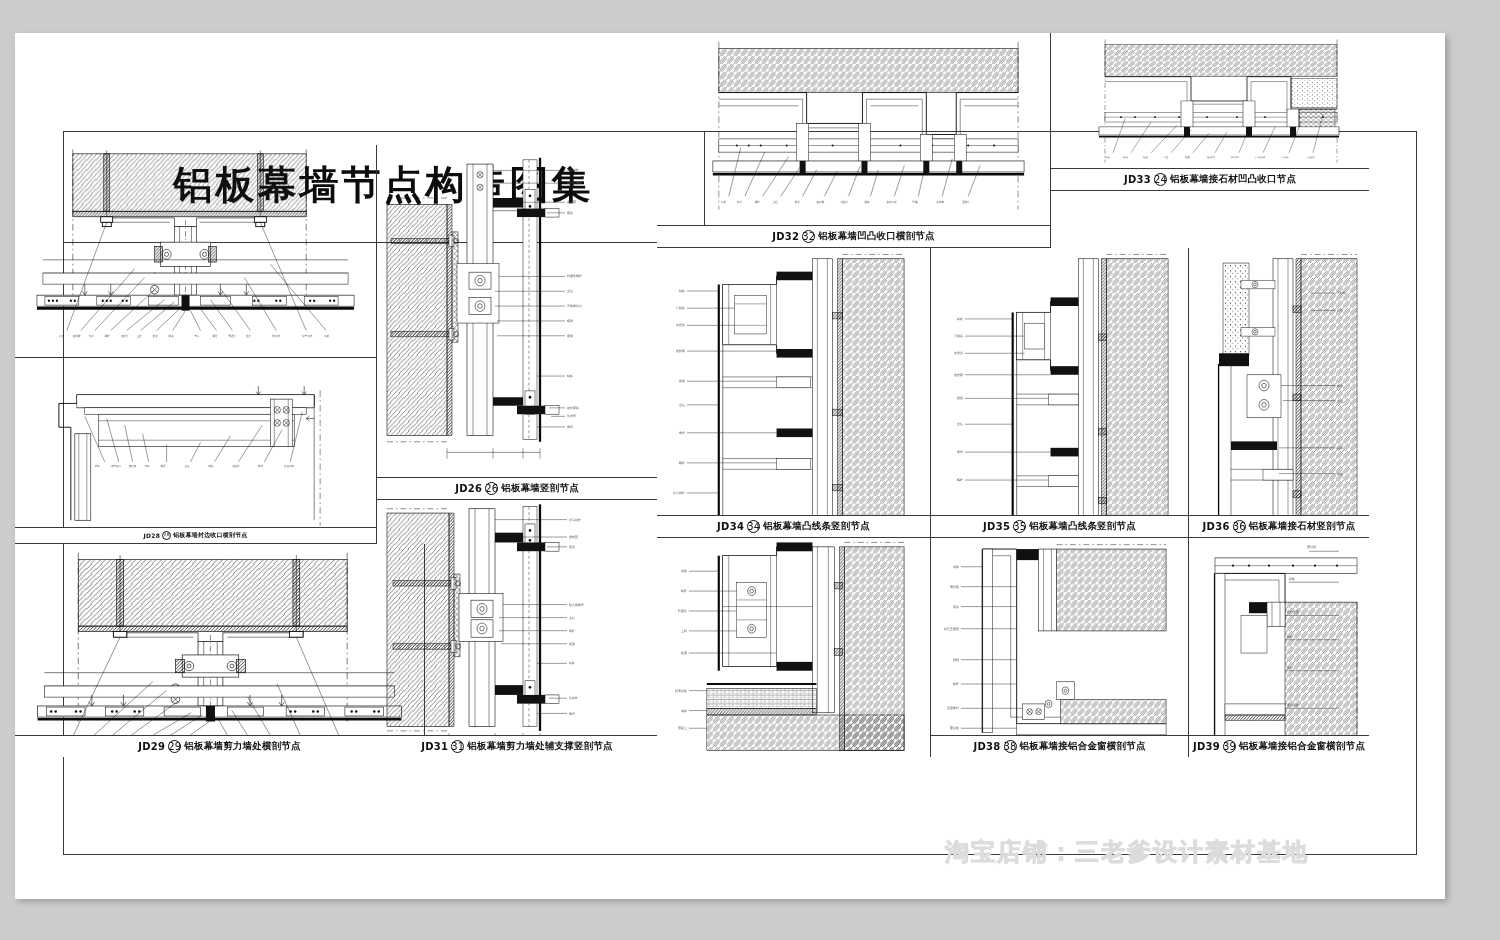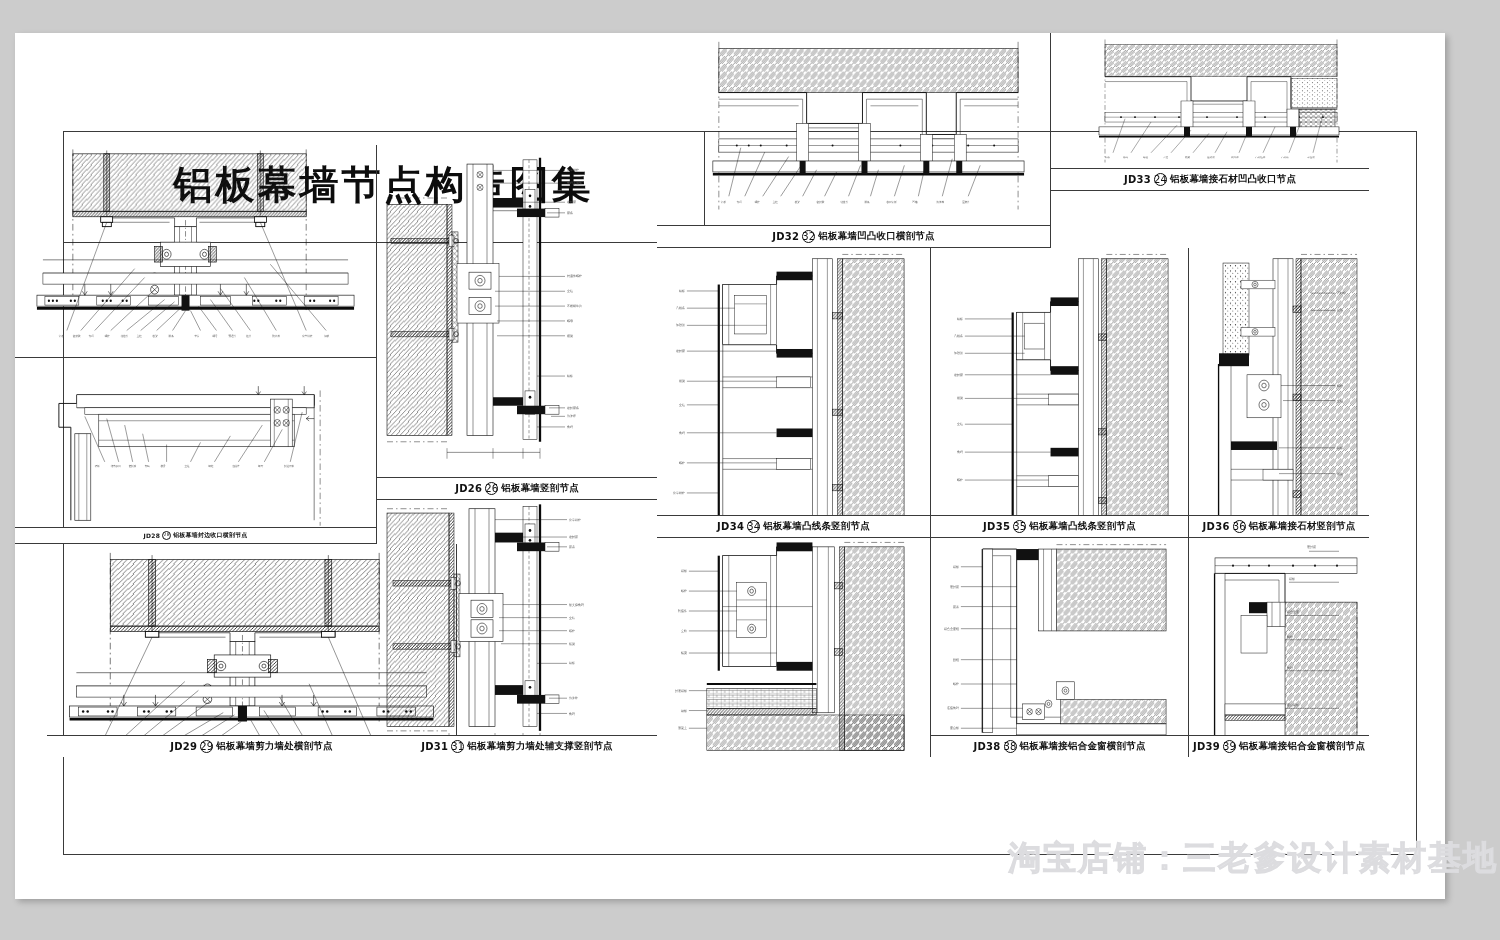--- a/index.html
+++ b/index.html
@@ -56,22 +56,22 @@
     box-sizing:border-box;display:flex;align-items:center;justify-content:center;
   }
   .maintitle{
     font-family:"DejaVu Sans","Liberation Sans",sans-serif;
     font-size:39px;font-weight:bold;color:#0c0c0c;letter-spacing:3px;
     transform:translateY(-2px);
   }
 
   
   .watermark{
-    position:absolute;left:1008px;top:836px;
-    font-size:33px;font-weight:bold;letter-spacing:2px;
+    position:absolute;left:945px;top:836px;
+    font-size:24px;font-weight:bold;letter-spacing:2px;
     color:#e3e3e6;
     -webkit-text-stroke:1px #dcdcdf;
     white-space:nowrap;pointer-events:none;
   }
 
   
   .dwg{position:absolute;left:0;top:0;width:100%;height:100%;}
   svg.dwg{display:block;}
 </style>
 </head>
@@ -307,21 +307,21 @@
     </div>
     <div class="cap small">
       <span class="captxt">
         <span class="cjd">JD28</span>
         <span class="cnum">28</span>
         <span class="cdesc">铝板幕墙封边收口横剖节点</span>
       </span>
     </div>
   </div>
 
-  <div class="cell" style="left:0px;top:511px;width:410px;height:213px;border-left:none;border-top:none;border-bottom:none;margin-left:32px;">
+  <div class="cell" style="left:0px;top:511px;width:410px;height:213px;border-left:none;border-top:none;border-bottom:none;">
     <div class="cellbody">
       <svg class="dwg" viewBox="0 0 362 192" preserveAspectRatio="none">
         <g stroke="#111" fill="none" stroke-width="0.6">
           <rect x="56" y="14" width="238" height="60" fill="url(#concrete)" stroke="#111" stroke-width="0.6"></rect>
           <path d="M56,8 L56,160 M294,8 L294,160" stroke-dasharray="6 3 1.5 3" stroke-width="0.5"></path>
           <rect x="56" y="74" width="238" height="5" fill="url(#steelh)" stroke="#111" stroke-width="0.6"></rect>
 
           <rect x="90" y="14" width="6" height="60" fill="url(#steelh)" stroke="#111" stroke-width="0.6"></rect>
           <rect x="246" y="14" width="6" height="60" fill="url(#steelh)" stroke="#111" stroke-width="0.6"></rect>
           <path d="M93,10 L93,80 M249,10 L249,80" stroke-width="0.5"></path>

